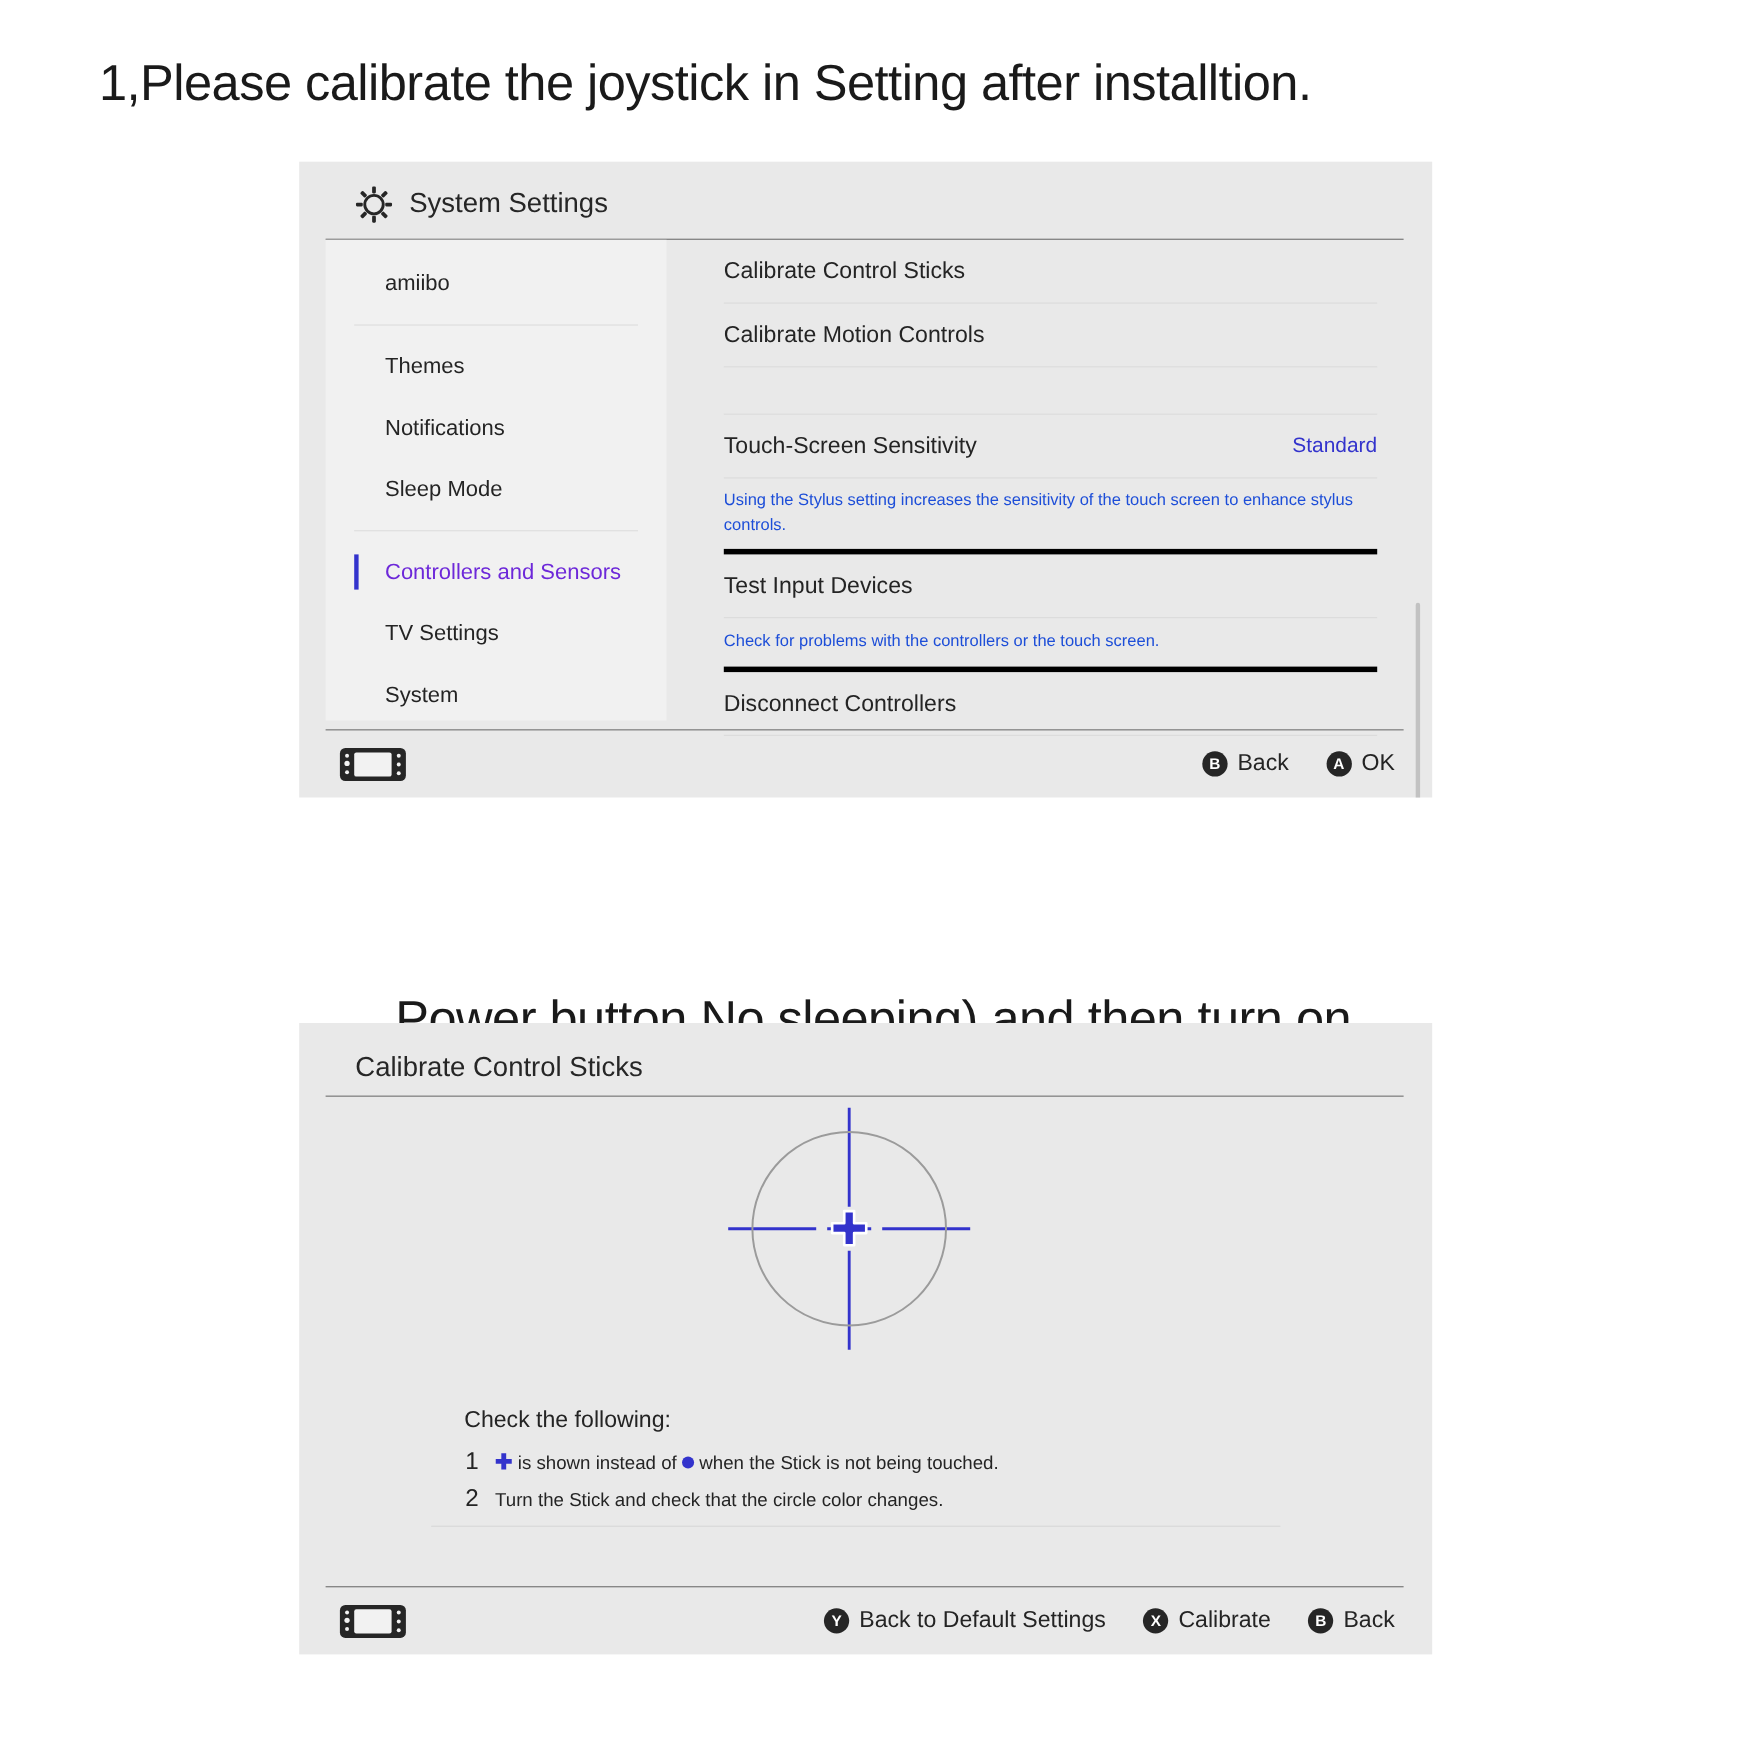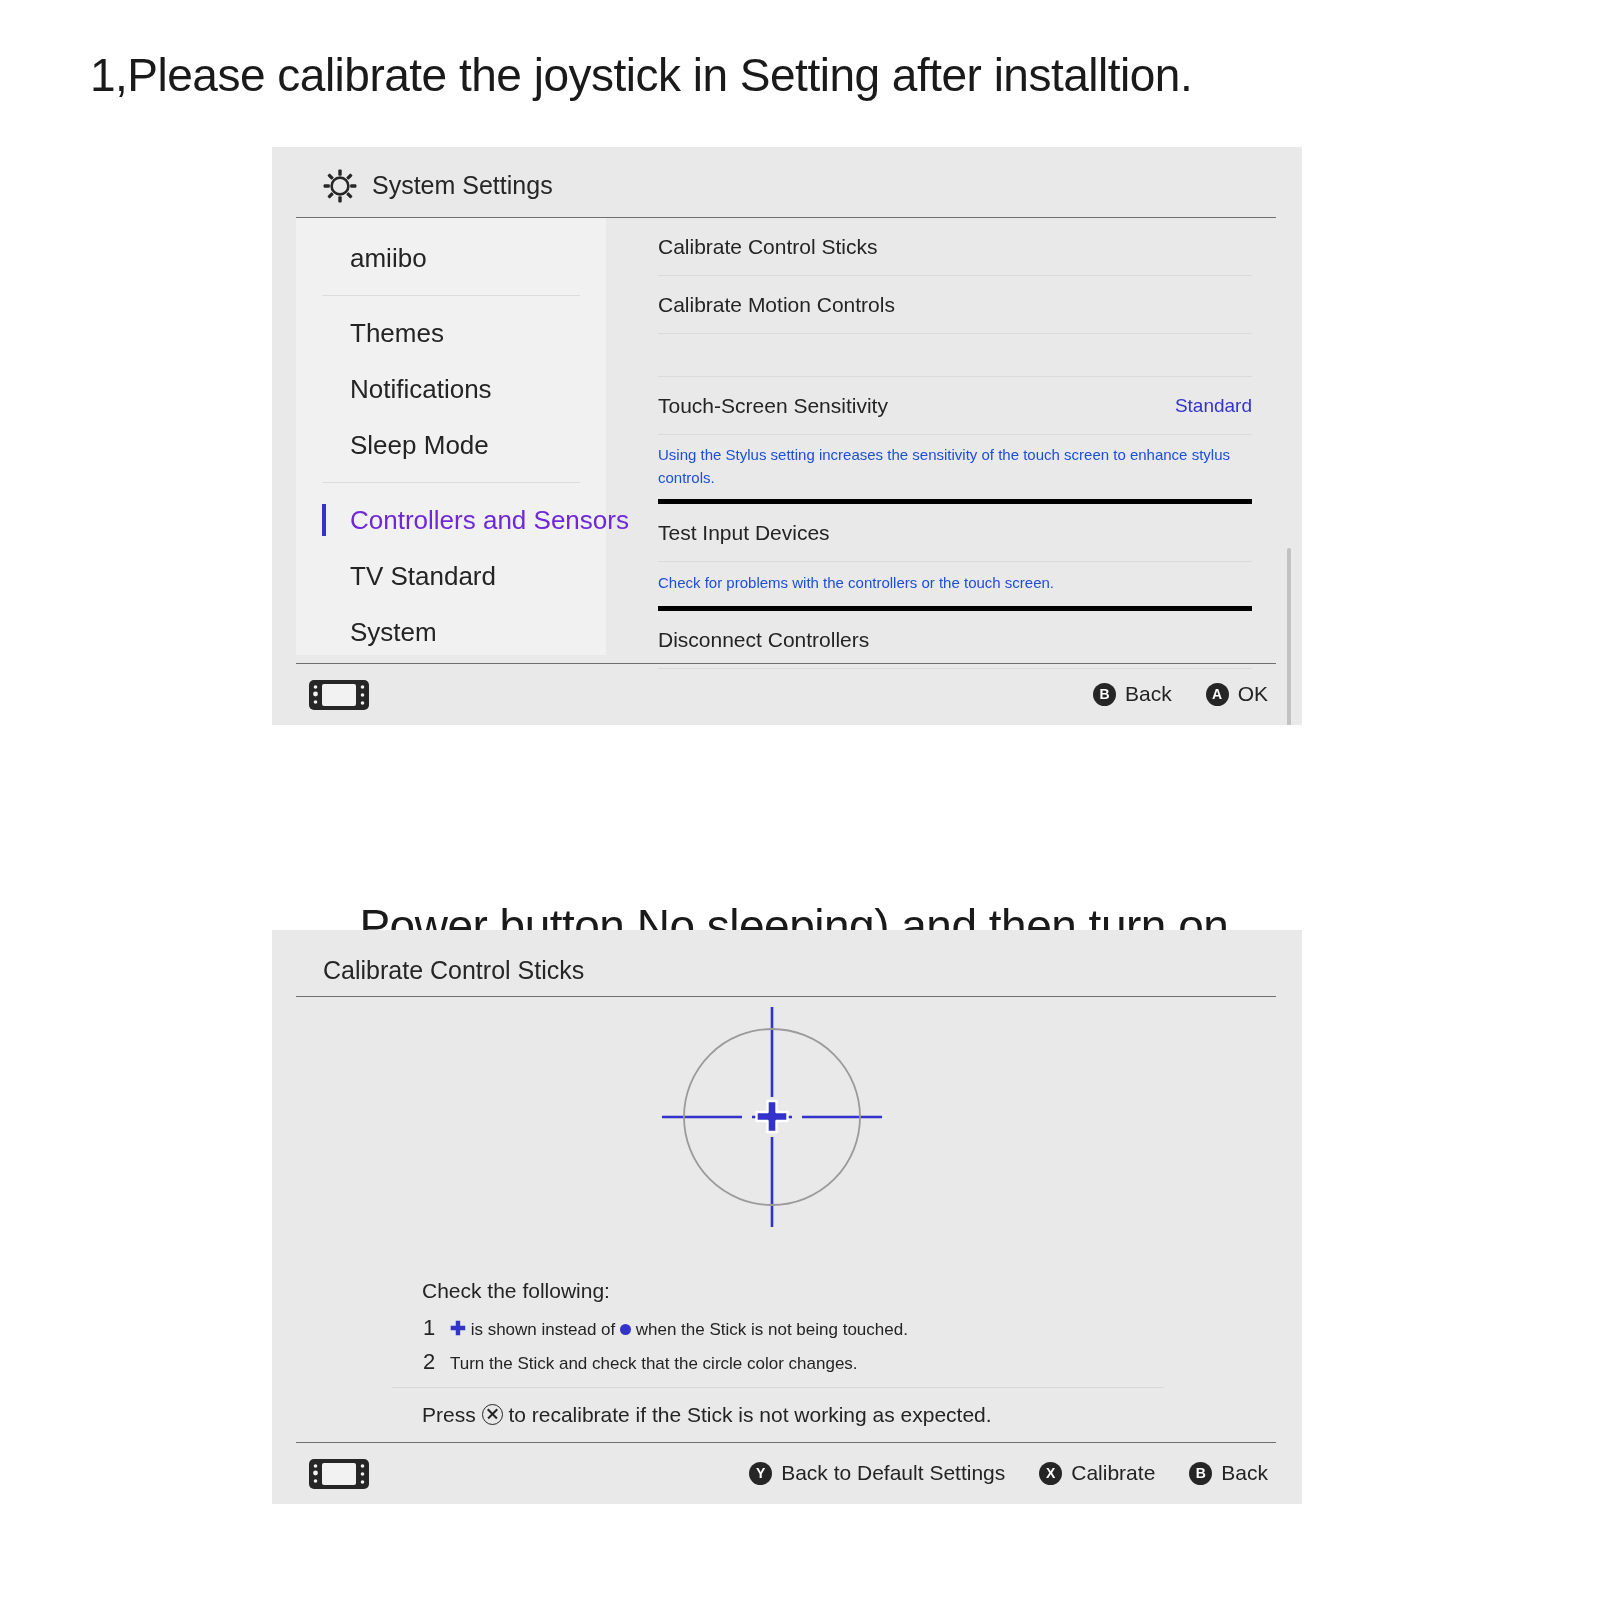--- a/index.html
+++ b/index.html
@@ -114,21 +114,21 @@
   }
   .sidebar-inner {
     position: relative;
     padding-top: 12px;
   }
   .side-item {
     position: relative;
     height: 56px;
     line-height: 56px;
     padding-left: 54px;
-    font-size: 26px;
+    font-size: 20px;
     color: #242424;
     white-space: nowrap;
   }
   .side-item.selected {
     color: #6d28d9;
   }
   .side-item.selected::before {
     content: "";
     position: absolute;
     left: 26px;
@@ -393,21 +393,21 @@
           <span>Notifications</span>
         </div>
         <div class="side-item">
           <span>Sleep Mode</span>
         </div>
         <div class="side-sep"></div>
         <div class="side-item selected">
           <span>Controllers and Sensors</span>
         </div>
         <div class="side-item">
-          <span>TV Standard</span>
+          <span>TV Settings</span>
         </div>
         <div class="side-item">
           <span>System</span>
         </div>
       </div>
     </div>
 
     <div class="settings-list">
       <div class="settings-list-inner">
 
@@ -507,25 +507,20 @@
         </span>
       </div>
       <div class="calib-step">
         <span class="num">2</span>
         <span class="txt">Turn the Stick and check that the circle color changes.</span>
       </div>
     </div>
 
     <div class="calib-rule"></div>
 
-    <div class="calib-press">
-      <span>Press</span>
-      <span class="x-circle"></span>
-      <span>to recalibrate if the Stick is not working as expected.</span>
-    </div>
   </div>
 
   <div class="panel-footer">
     <div class="footer-rule"></div>
     <span class="console-icon">
       <svg viewBox="0 0 62 34" width="62" height="34">
         <rect x="1" y="2" width="60" height="30" rx="5" fill="#262626"></rect>
         <rect x="14" y="6" width="34" height="22" rx="2" fill="#f2f2f2"></rect>
         <circle cx="7.5" cy="9" r="1.8" fill="#f2f2f2"></circle>
         <circle cx="7.5" cy="16" r="2.4" fill="#f2f2f2"></circle>

